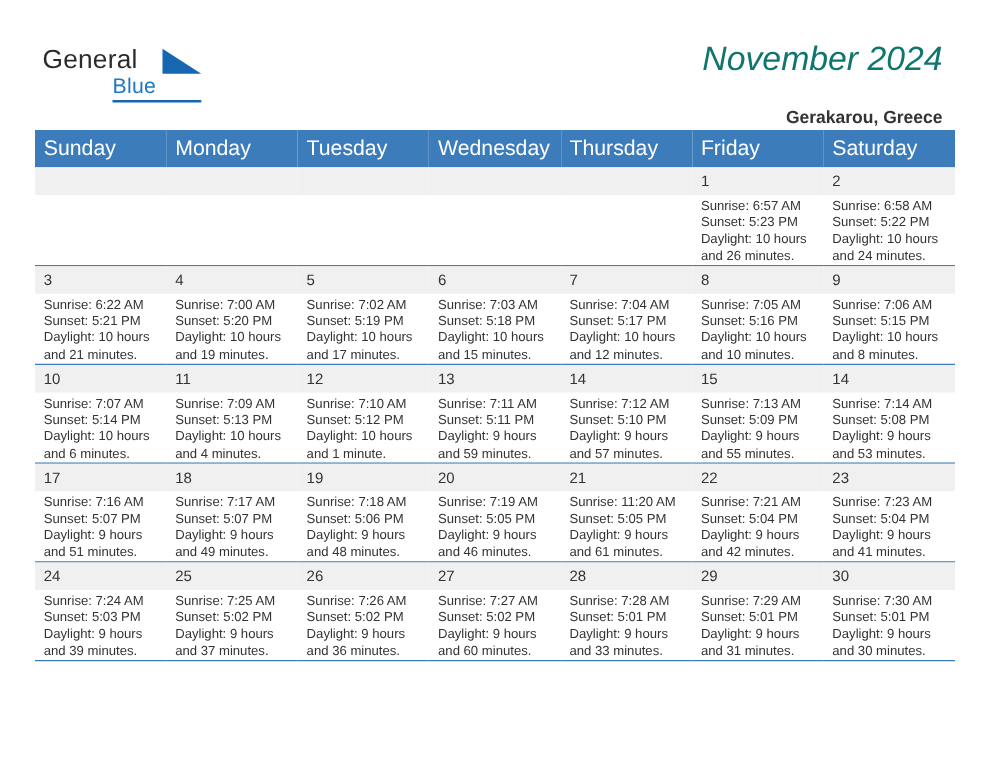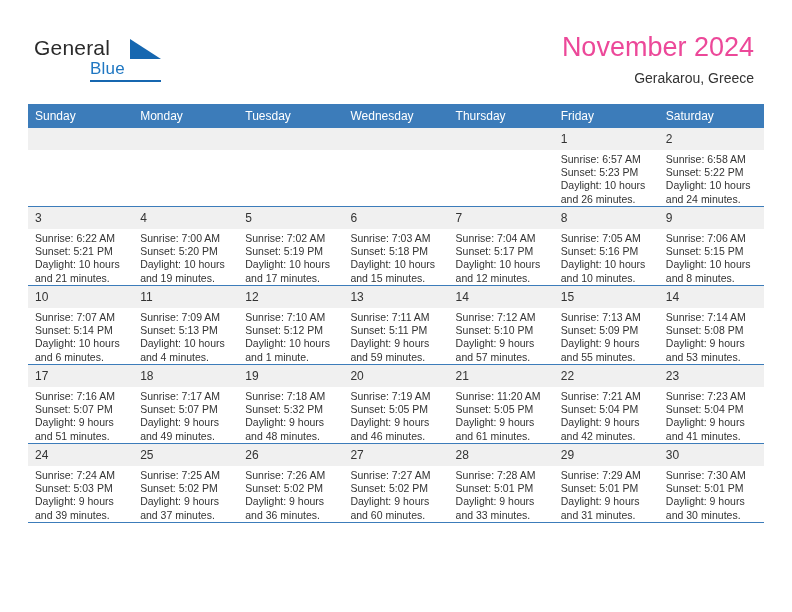--- a/index.html
+++ b/index.html
@@ -78,48 +78,49 @@
   }
 
   .title-block {
     position: absolute;
     right: 38px;
     top: 30px;
     text-align: right;
   }
   .cal-title {
     font-size: 27px;
-    color: #ec4899;
+    color: #0f766e;
     line-height: 34px;
     font-weight: 400;
     white-space: nowrap;
+    font-style: italic;
   }
   .cal-subtitle {
-    margin-top: 5px;
+    margin-top: 20px;
     font-size: 14px;
     color: #333333;
     line-height: 18px;
-    font-weight: 400;
+    font-weight: 700;
     white-space: nowrap;
   }
 
   
   .calendar {
     position: absolute;
     left: 28px;
     top: 104px;
     width: 736px;
     border-collapse: collapse;
     table-layout: fixed;
   }
 
   .calendar th {
     background: #3c7cba;
     color: #ffffff;
-    font-size: 12px;
+    font-size: 17px;
     font-weight: normal;
     text-align: left;
     padding: 5px 0 5px 7px;
     height: 12px;
     border: none;
   }
 
   .calendar td {
     vertical-align: top;
     padding: 0;
@@ -424,21 +425,21 @@
                 <div>Daylight: 9 hours</div>
                 <div>and 49 minutes.</div>
               </div>
             </div>
           </td>
           <td>
             <div class="cell-inner">
               <span class="daynum">19</span>
               <div class="info">
                 <div>Sunrise: 7:18 AM</div>
-                <div>Sunset: 5:32 PM</div>
+                <div>Sunset: 5:06 PM</div>
                 <div>Daylight: 9 hours</div>
                 <div>and 48 minutes.</div>
               </div>
             </div>
           </td>
           <td>
             <div class="cell-inner">
               <span class="daynum">20</span>
               <div class="info">
                 <div>Sunrise: 7:19 AM</div>

